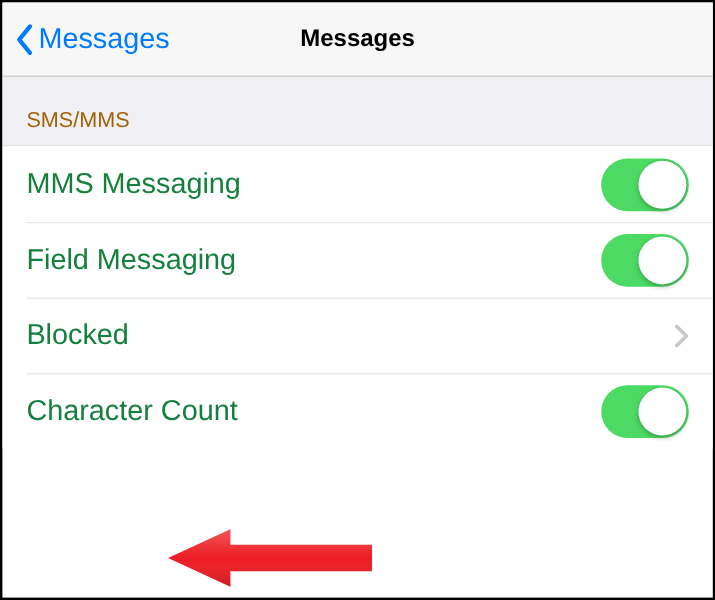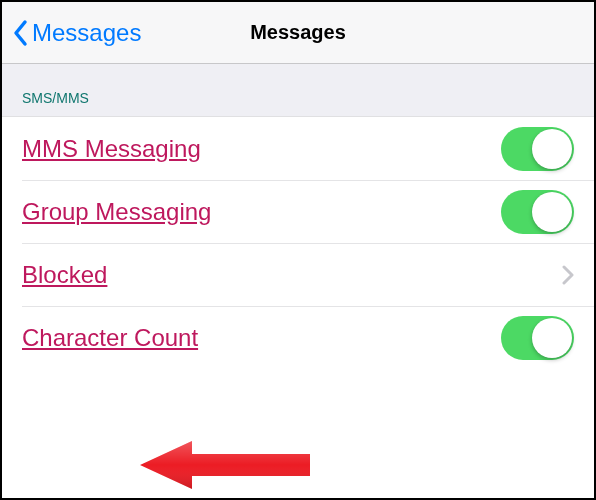--- a/index.html
+++ b/index.html
@@ -48,22 +48,22 @@
       position: absolute;
       left: 50%;
       transform: translateX(-50%);
       font-size: 20px;
       font-weight: 600;
       color: #000;
     }
     .section-header {
       background: #efeff4;
       padding: 26px 20px 10px 20px;
-      font-size: 14px;
-      color: #0f766e;
+      font-size: 18px;
+      color: #a16207;
       border-bottom: 1px solid #e0e0e2;
     }
     .list {
       background: #fff;
     }
     .row {
       display: flex;
       align-items: center;
       justify-content: space-between;
       padding: 0 20px;
@@ -74,23 +74,22 @@
       content: "";
       position: absolute;
       top: 0;
       left: 20px;
       right: 0;
       height: 1px;
       background: #e4e4e6;
     }
     .row-label {
       font-size: 24px;
-      color: #be185d;
+      color: #15803d;
       font-weight: 400;
-      text-decoration: underline;
     }
     .switch {
       width: 73px;
       height: 44px;
       border-radius: 22px;
       position: relative;
       flex-shrink: 0;
     }
     .switch.on {
       background: #4cd964;
@@ -155,21 +154,21 @@
 <div class="list">
 
   <div class="row">
     <span class="row-label">MMS Messaging</span>
     <div class="switch on">
       <div class="knob"></div>
     </div>
   </div>
 
   <div class="row">
-    <span class="row-label">Group Messaging</span>
+    <span class="row-label">Field Messaging</span>
     <div class="switch on">
       <div class="knob"></div>
     </div>
   </div>
 
 
   <div class="row">
     <span class="row-label">Blocked</span>
     <svg class="disclosure" viewBox="0 0 12 20">
       <polyline points="2,2 10,10 2,18"></polyline>

